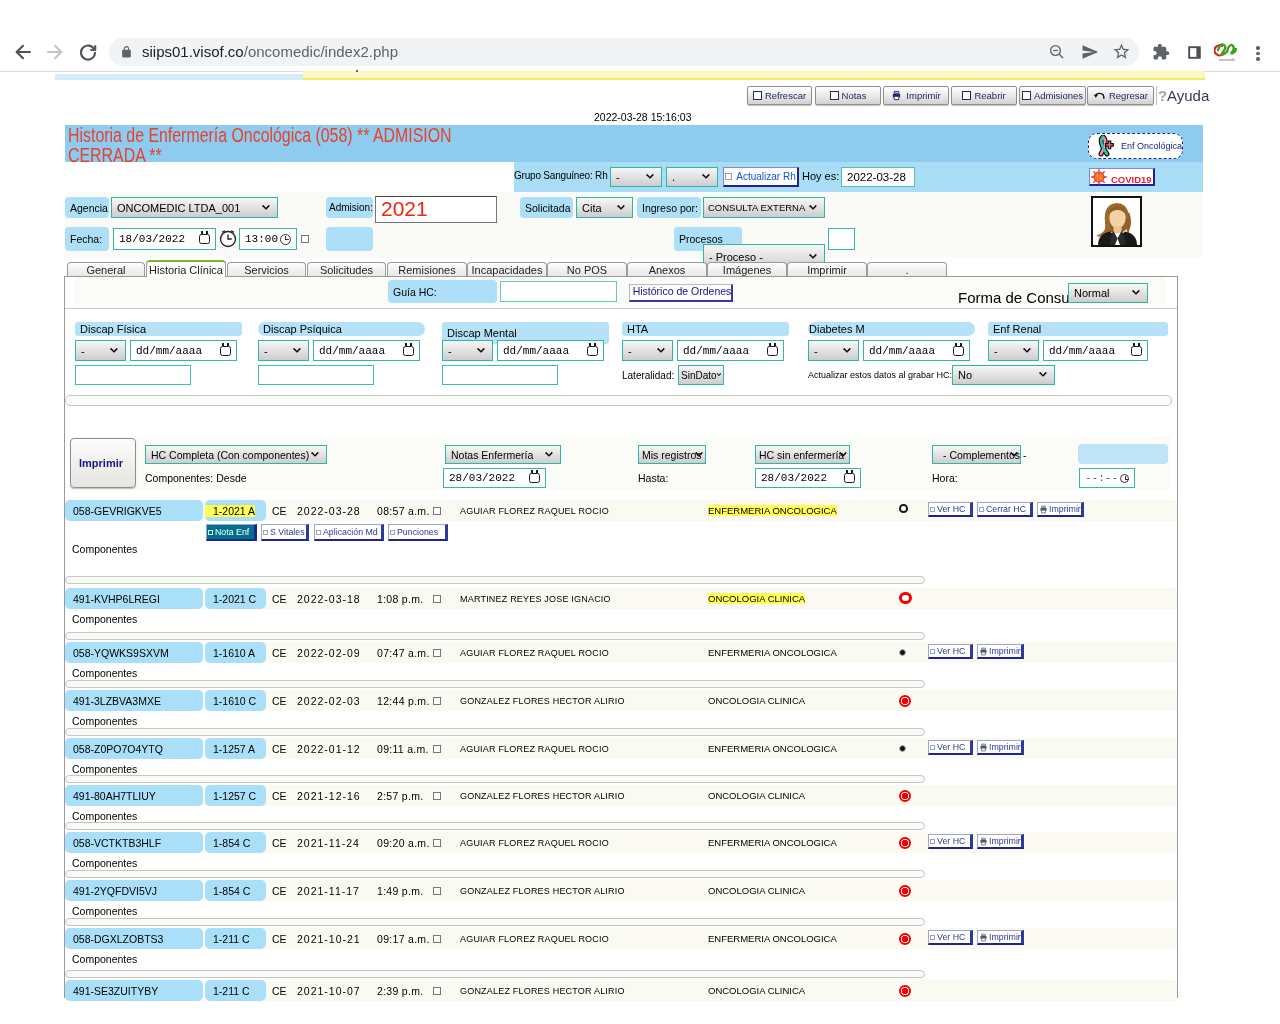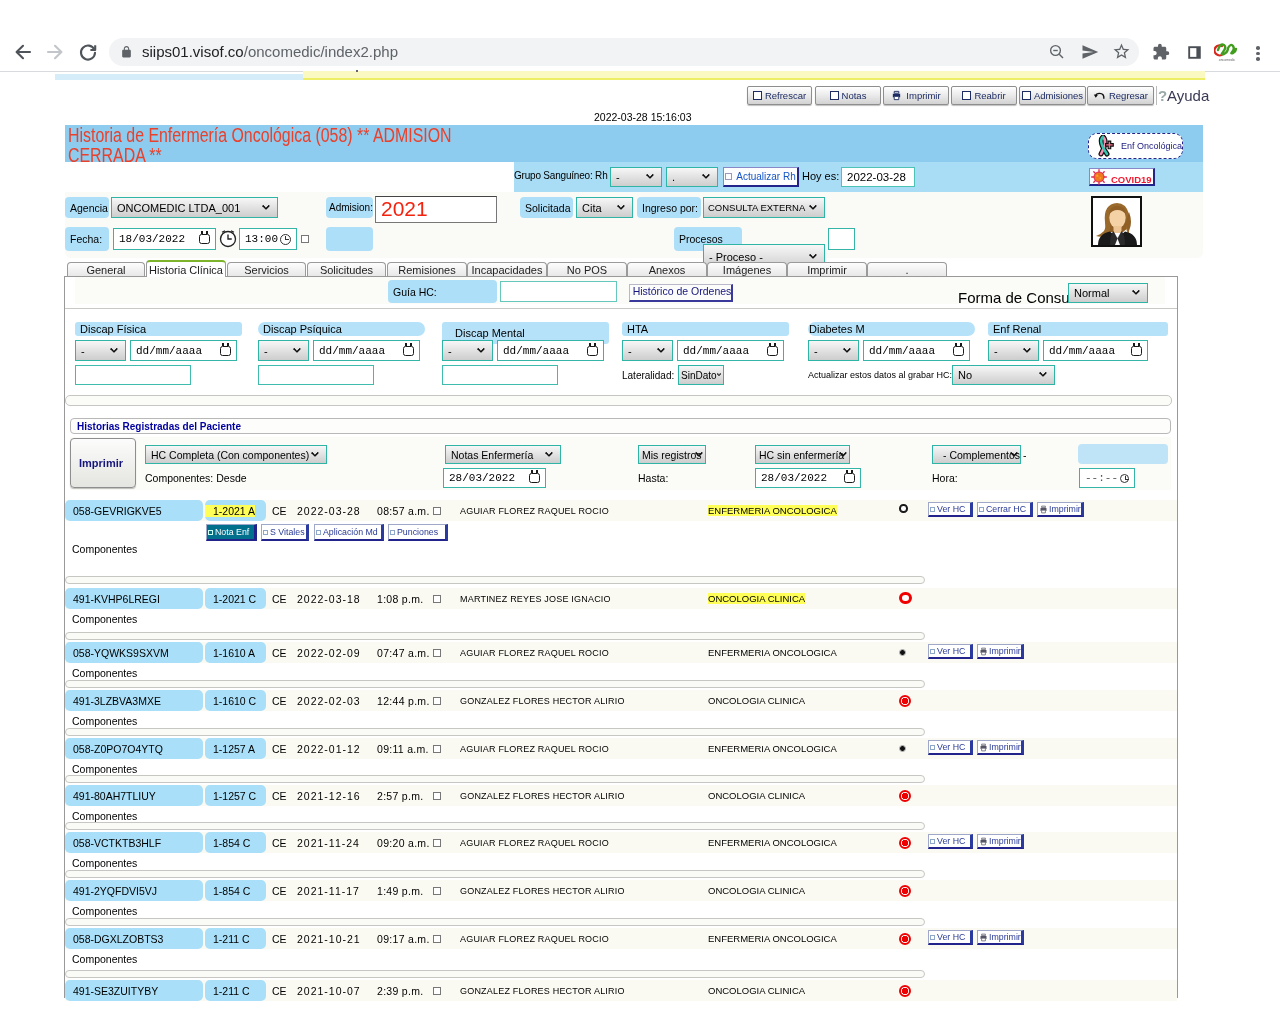--- a/index.html
+++ b/index.html
@@ -205,21 +205,21 @@
     </div>
 <div class="abs" style="left:958px;top:289px;font-size:15px;color:#000">Forma de Consulta:</div>
 <div class="sel" style="left:1068px;top:283px;width:80px;height:20px;font-size:11px">Normal<i></i></div>
 <div class="abs" style="left:65px;top:308px;width:1112px;height:1px;background:#C8C8C4"></div>
 <div class="abs" style="left:75px;top:322px;width:167px;height:14px;background:#B5E2F8;border-radius:3px;font-size:11px;display:flex;align-items:center;padding-left:5px">Discap Física</div>
 <div class="sel" style="left:75px;top:340px;width:51px;height:21px;font-size:11px">-<i></i></div>
 <div class="inp mono" style="left:130px;top:340px;width:107px;height:21px;font-size:11px">dd/mm/aaaa<span class="cal"></span></div>
 <div class="abs" style="left:258px;top:322px;width:167px;height:14px;background:#B5E2F8;border-radius:7px;font-size:11px;display:flex;align-items:center;padding-left:5px">Discap Psíquica</div>
 <div class="sel" style="left:258px;top:340px;width:51px;height:21px;font-size:11px">-<i></i></div>
 <div class="inp mono" style="left:313px;top:340px;width:107px;height:21px;font-size:11px">dd/mm/aaaa<span class="cal"></span></div>
-<div class="abs" style="left:442px;top:322px;width:167px;height:22px;background:#B5E2F8;border-radius:3px;font-size:11px;display:flex;align-items:center;padding-left:13px">Discap Mental</div>
+<div class="abs" style="left:442px;top:322px;width:167px;height:22px;background:#B5E2F8;border-radius:3px;font-size:11px;display:flex;align-items:center;padding-left:5px">Discap Mental</div>
 <div class="sel" style="left:442px;top:340px;width:51px;height:21px;font-size:11px">-<i></i></div>
 <div class="inp mono" style="left:497px;top:340px;width:107px;height:21px;font-size:11px">dd/mm/aaaa<span class="cal"></span></div>
 <div class="abs" style="left:622px;top:322px;width:167px;height:14px;background:#B5E2F8;border-radius:3px;font-size:11px;display:flex;align-items:center;padding-left:5px">HTA</div>
 <div class="sel" style="left:622px;top:340px;width:51px;height:21px;font-size:11px">-<i></i></div>
 <div class="inp mono" style="left:677px;top:340px;width:107px;height:21px;font-size:11px">dd/mm/aaaa<span class="cal"></span></div>
 <div class="abs" style="left:808px;top:322px;width:167px;height:14px;background:#B5E2F8;border-radius:7px;font-size:11px;display:flex;align-items:center;padding-left:1px">Diabetes M</div>
 <div class="sel" style="left:808px;top:340px;width:51px;height:21px;font-size:11px">-<i></i></div>
 <div class="inp mono" style="left:863px;top:340px;width:107px;height:21px;font-size:11px">dd/mm/aaaa<span class="cal"></span></div>
 <div class="abs" style="left:988px;top:322px;width:180px;height:14px;background:#B5E2F8;border-radius:3px;font-size:11px;display:flex;align-items:center;padding-left:5px">Enf Renal</div>
 <div class="sel" style="left:988px;top:340px;width:51px;height:21px;font-size:11px">-<i></i></div>
@@ -227,21 +227,20 @@
 <div class="inp" style="left:75px;top:365px;width:116px;height:20px;border-color:#3FBCAE"></div>
 <div class="inp" style="left:258px;top:365px;width:116px;height:20px;border-color:#3FBCAE"></div>
 <div class="inp" style="left:442px;top:365px;width:116px;height:20px;border-color:#3FBCAE"></div>
 
 <div class="abs" style="left:622px;top:370px;font-size:10px">Lateralidad:</div>
 <div class="sel" style="left:678px;top:365px;width:46px;height:20px;font-size:10px;padding:0 2px">SinDato<i style="right:2px;border-color:#555;width:4px;height:4px;margin-top:-3px"></i></div>
 <div class="abs" style="left:808px;top:370px;font-size:9px">Actualizar estos datos al grabar HC:</div>
 <div class="sel" style="left:952px;top:365px;width:103px;height:20px;font-size:11px">No<i></i></div>
 <div class="pill" style="left:65px;top:395px;width:1107px;height:11px;background:#FBFBF7"></div>
 
-<div class="abs" style="left:70px;top:418px;width:1101px;height:16px;background:#FDFDFB;border:1px solid #B8B8B8;border-radius:4px;display:flex;align-items:center;padding-left:6px;font-size:10px;font-weight:bold;color:#0000A0">Historias Registradas del Paciente</div>
 <div class="abs" style="left:70px;top:437px;width:1101px;height:53px;background:#FBFBF7"></div>
 <div class="gbtn" style="left:70px;top:438px;width:66px;height:50px;border-radius:4px;background:linear-gradient(#FCFCFC,#E4E4E0);justify-content:flex-start;padding-left:8px;font-weight:bold;font-size:11px;color:#16167E">Imprimir</div>
 <div class="sel" style="left:145px;top:445px;width:182px;height:19px;font-size:10.5px">HC Completa (Con componentes)<i></i></div>
 <div class="sel" style="left:445px;top:445px;width:116px;height:19px;font-size:10.5px">Notas Enfermería<i></i></div>
 <div class="sel" style="left:638px;top:445px;width:68px;height:19px;font-size:10.5px;padding:0 3px">Mis registros<i style="right:3px"></i></div>
 <div class="sel" style="left:755px;top:445px;width:95px;height:19px;font-size:10.5px;padding:0 3px">HC sin enfermería<i style="right:3px"></i></div>
 <div class="sel" style="left:932px;top:445px;width:89px;height:19px;font-size:10.5px;padding:0 10px">- Complementos -<i style="right:3px"></i></div>
 <div class="abs" style="left:1078px;top:444px;width:90px;height:20px;background:#BFE4F8;border-radius:4px"></div>
 <div class="abs" style="left:145px;top:472px;font-size:10.5px">Componentes: Desde</div>
 <div class="inp mono" style="left:443px;top:468px;width:103px;height:20px;font-size:11px">28/03/2022<span class="cal"></span></div>

